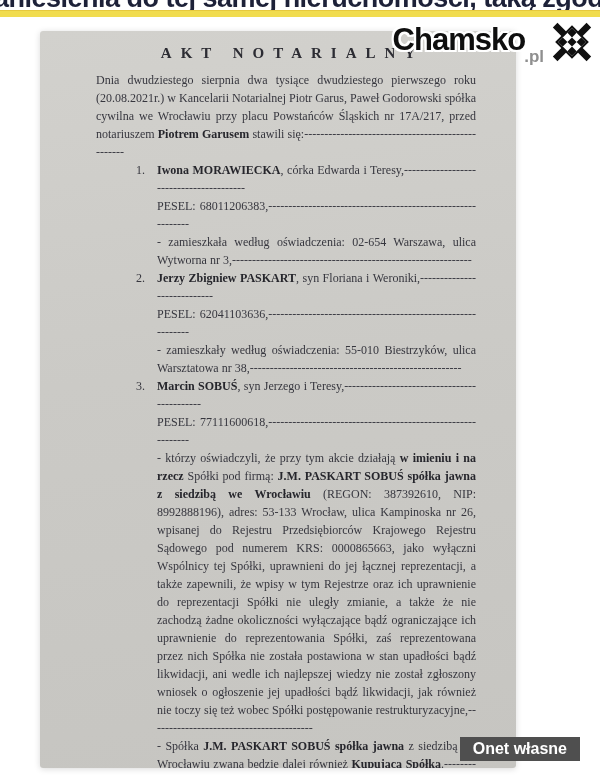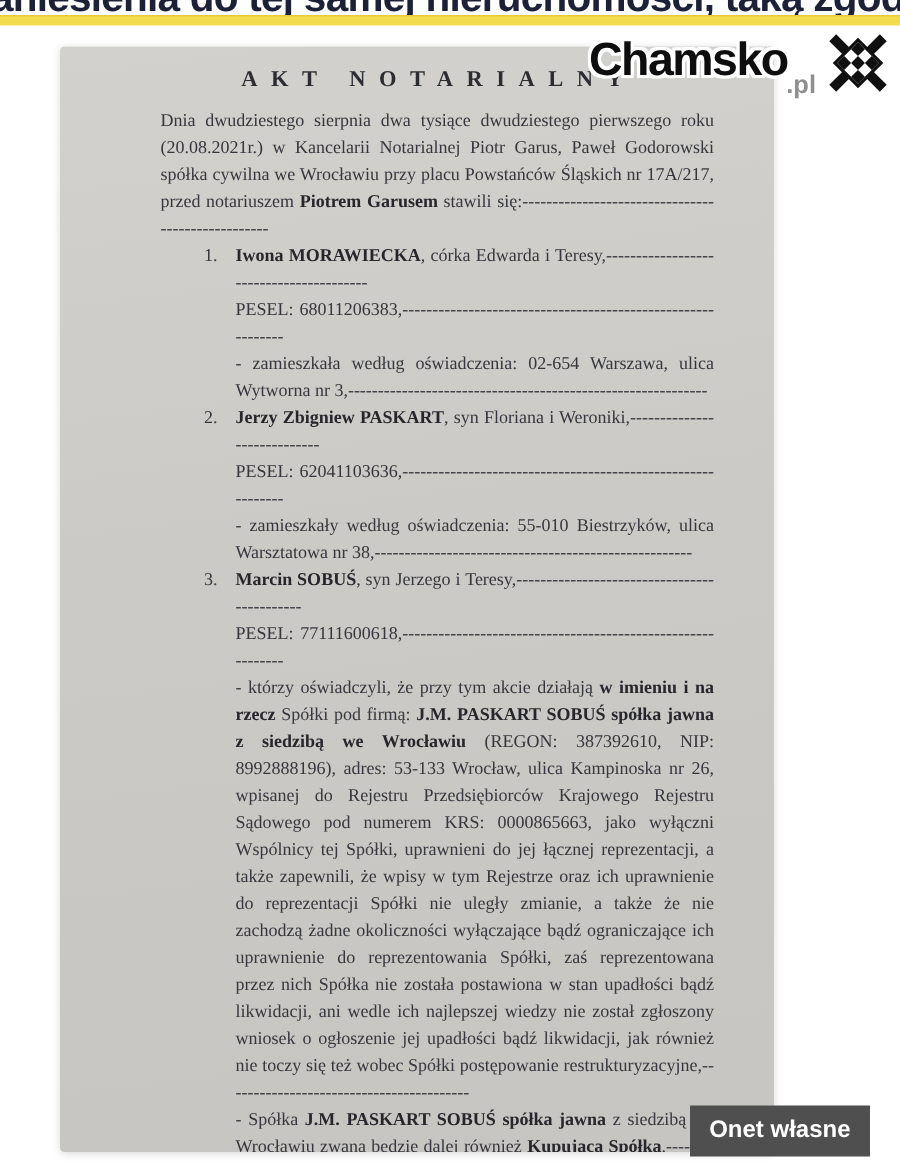--- a/index.html
+++ b/index.html
@@ -30,21 +30,21 @@
     font-family:"Liberation Serif",serif;font-weight:bold;
     font-size:15px;letter-spacing:9px;color:#2c2c33;
   }
   .doc-body{
     padding:9px 40px 0 27px;
     font-family:"Liberation Serif",serif;font-size:12px;line-height:18px;
     color:#36363e;text-align:justify;
   }
   .para{margin:0;overflow-wrap:anywhere;}
   .para b{color:#26262c;}
-  .indent1{margin-left:11px;}
+  .indent1{}
   .parties{margin-left:11px;}
   .party{position:relative;padding-left:50px;}
   .party-num{
     position:absolute;left:29px;top:0;
     font-family:"Liberation Serif",serif;color:#36363e;
   }
   .closing{margin-top:13px;}
   
   .chamsko{
     position:absolute;top:24px;right:2px;display:flex;align-items:flex-start;
@@ -57,21 +57,21 @@
     padding-left:37px;
   }
   .chamsko-tld{
     font-family:"Liberation Sans",sans-serif;font-weight:800;font-size:17px;
     color:#8f8f8f;align-self:flex-end;margin:0 2px 1px -1px;
     text-shadow:-1px -1px 0 #fff,1px -1px 0 #fff,-1px 1px 0 #fff,1px 1px 0 #fff;
   }
   .chamsko-hash{width:52px;height:52px;margin-top:-8px;}
   
   .onet-badge{
-    position:absolute;right:20px;top:737px;height:34px;
+    position:absolute;right:20px;top:737px;height:24px;
     background:#4f4f4f;color:#ffffff;display:flex;align-items:center;
     padding:0 13px;font-family:"Liberation Sans",sans-serif;
     font-weight:bold;font-size:16px;
   }
 </style>
 </head>
 <body>
 
 <div class="headline">aniesienia do tej samej nieruchomości, taką zgodę mi wyda</div>
 <div class="yellow-bar"></div>

